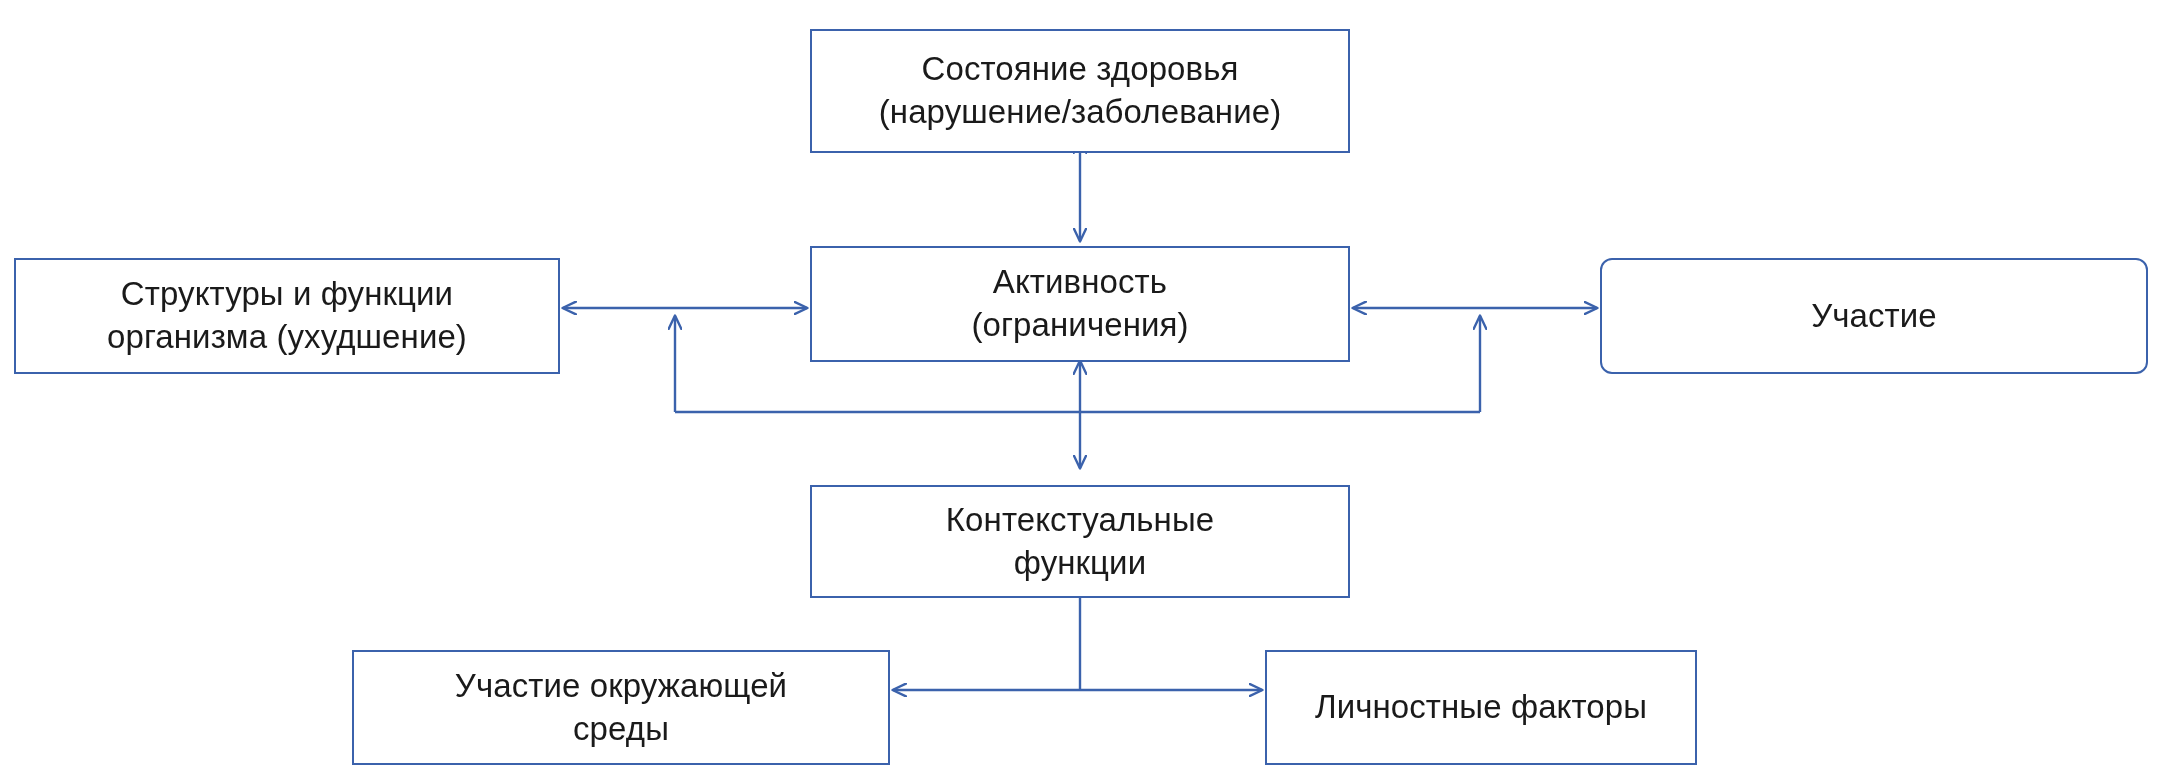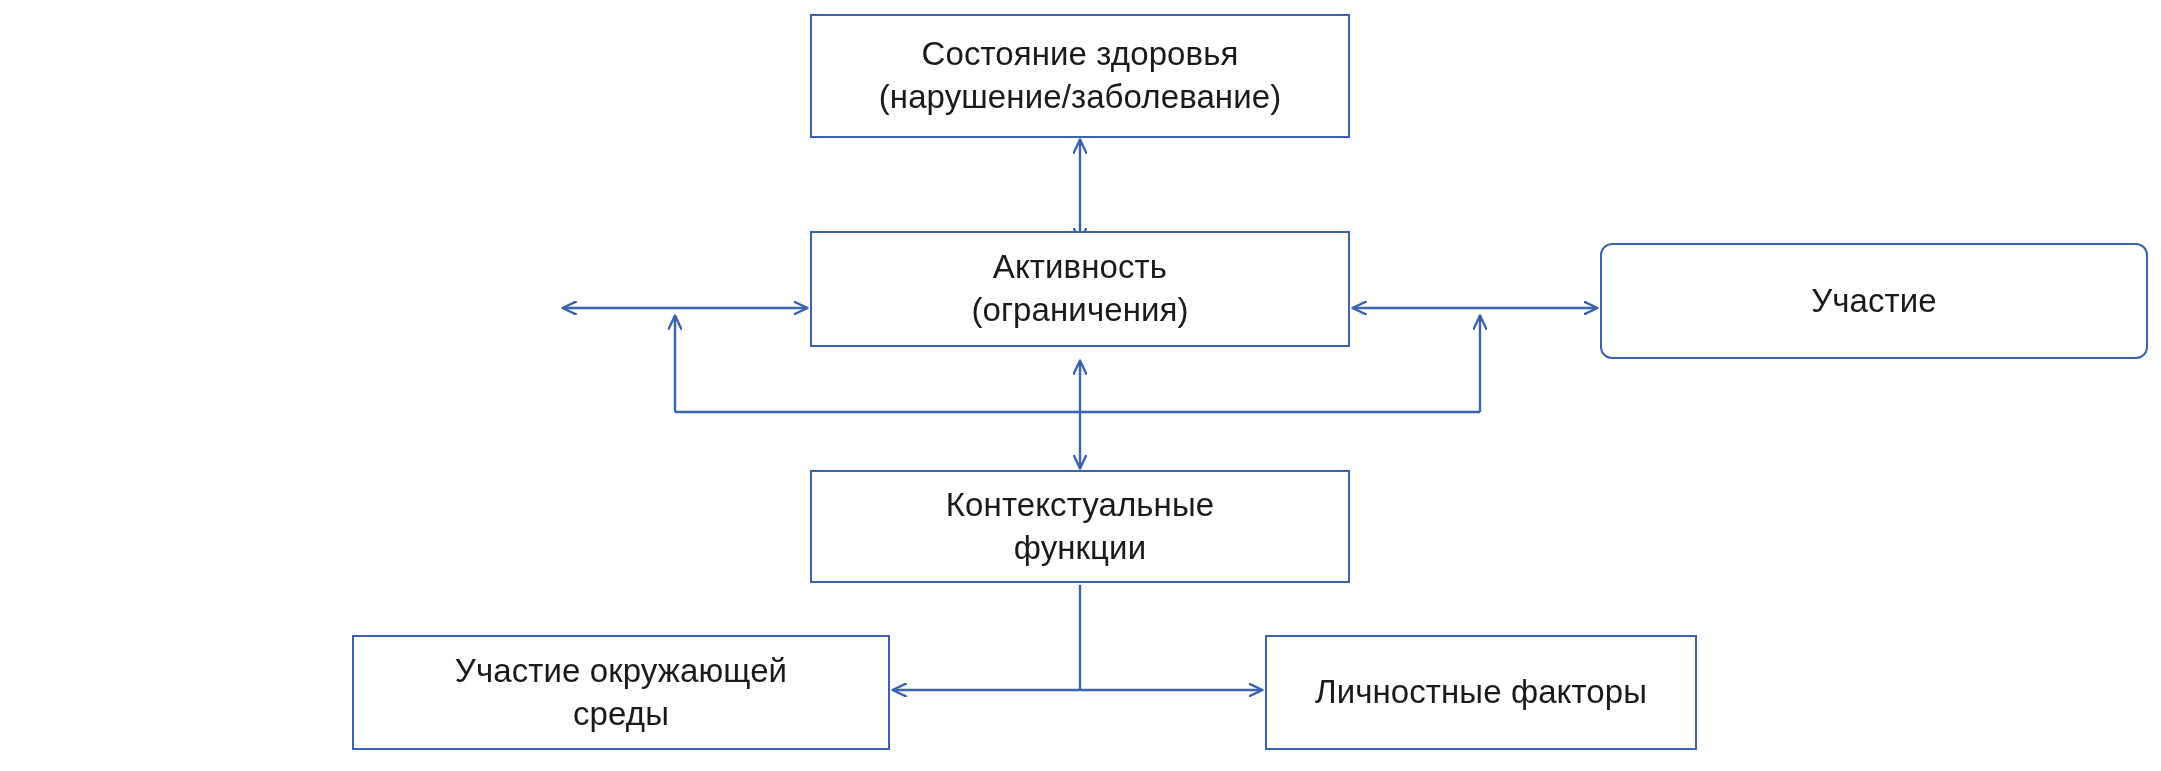--- a/index.html
+++ b/index.html
@@ -33,20 +33,21 @@
     background: #ffffff;
     display: flex;
     align-items: center;
     justify-content: center;
     text-align: center;
     color: #1a1a1a;
     font-size: 33px;
     line-height: 1.30;
     letter-spacing: 0.1px;
     padding: 4px 14px;
+    margin-top: 15px;
   }
   .node .label {
     display: block;
     white-space: pre-line;
   }
 </style>
 </head>
 <body>
 
 <div id="canvas">
@@ -89,20 +90,24 @@
       <line x1="1080" y1="585" x2="1080" y2="690" stroke="#3B62AC" stroke-width="2.4"></line>
       <line x1="893" y1="690" x2="1262" y2="690" stroke="#3B62AC" stroke-width="2.4" marker-start="url(#ah-start)" marker-end="url(#ah-end)"></line>
     </g>
   </svg>
 
   <div class="node" style="left:810px; top:14px; width:540px; height:124px;">
     <span class="label">Состояние здоровья
 (нарушение/заболевание)</span>
   </div>
 
+  <div class="node" style="left:14px; top:243px; width:546px; height:116px;">
+    <span class="label">Структуры и функции
+организма (ухудшение)</span>
+  </div>
 
   <div class="node" style="left:810px; top:231px; width:540px; height:116px;">
     <span class="label">Активность
 (ограничения)</span>
   </div>
 
   <div class="node" style="left:1600px; top:243px; width:548px; height:116px;border-radius:12px;">
     <span class="label">Участие</span>
   </div>
 

